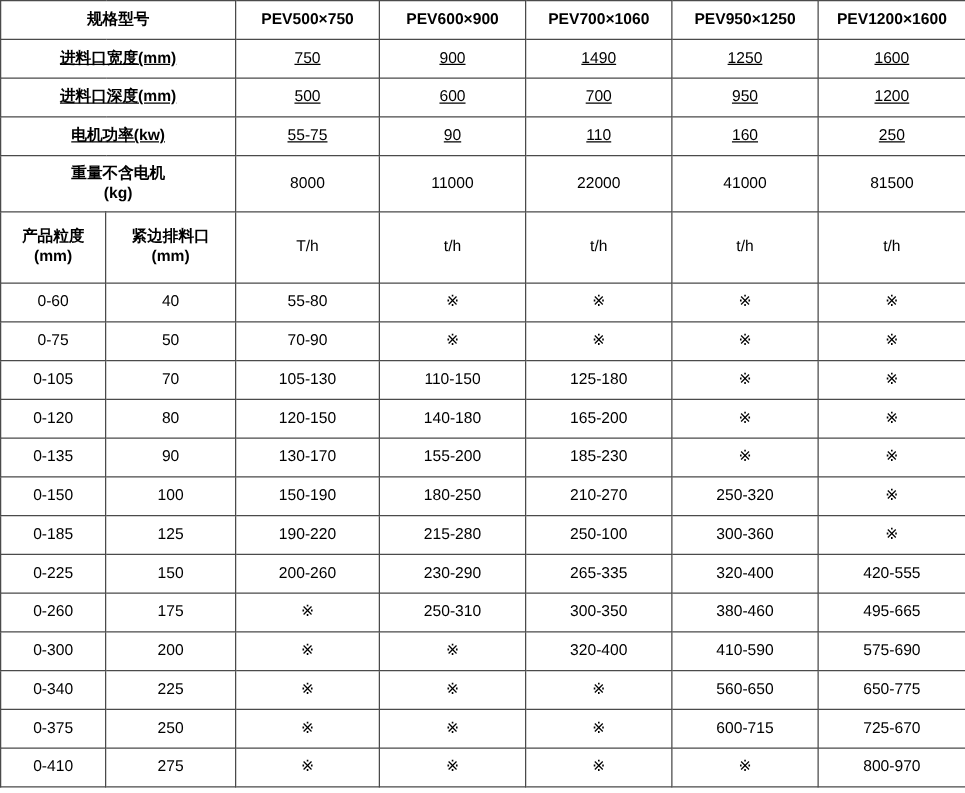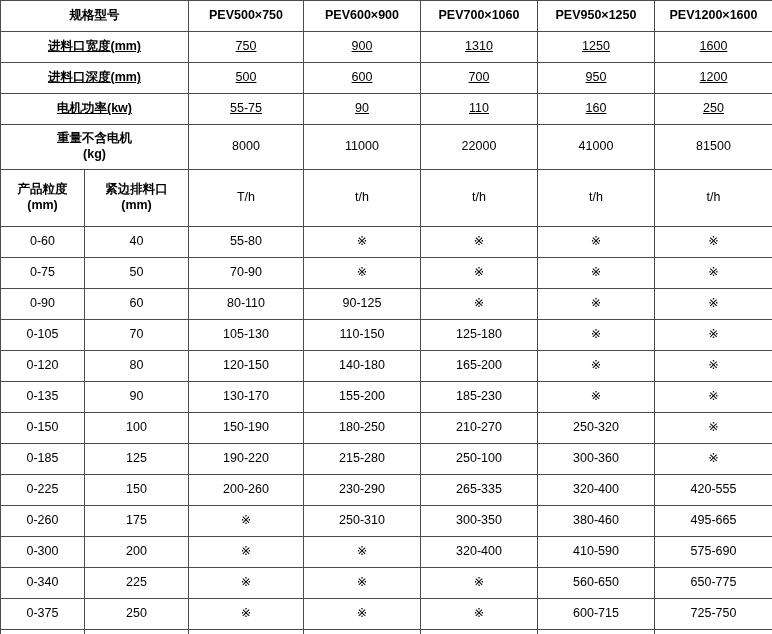--- a/index.html
+++ b/index.html
@@ -66,21 +66,21 @@
       <td>PEV600×900</td>
       <td>PEV700×1060</td>
       <td>PEV950×1250</td>
       <td>PEV1200×1600</td>
     </tr>
 
     <tr class="param-row">
       <td class="label" colspan="2">进料口宽度(mm)</td>
       <td>750</td>
       <td>900</td>
-      <td>1310</td>
+      <td>1490</td>
       <td>1250</td>
       <td>1600</td>
     </tr>
 
     <tr class="param-row">
       <td class="label" colspan="2">进料口深度(mm)</td>
       <td>500</td>
       <td>600</td>
       <td>700</td>
       <td>950</td>
@@ -136,29 +136,20 @@
     <tr class="data-row">
       <td>0-75</td>
       <td>50</td>
       <td>70-90</td>
       <td>※</td>
       <td>※</td>
       <td>※</td>
       <td>※</td>
     </tr>
     <tr class="data-row">
-      <td>0-90</td>
-      <td>60</td>
-      <td>80-110</td>
-      <td>90-125</td>
-      <td>※</td>
-      <td>※</td>
-      <td>※</td>
-    </tr>
-    <tr class="data-row">
       <td>0-105</td>
       <td>70</td>
       <td>105-130</td>
       <td>110-150</td>
       <td>125-180</td>
       <td>※</td>
       <td>※</td>
     </tr>
     <tr class="data-row">
       <td>0-120</td>
@@ -232,21 +223,21 @@
       <td>560-650</td>
       <td>650-775</td>
     </tr>
     <tr class="data-row">
       <td>0-375</td>
       <td>250</td>
       <td>※</td>
       <td>※</td>
       <td>※</td>
       <td>600-715</td>
-      <td>725-750</td>
+      <td>725-670</td>
     </tr>
     <tr class="data-row">
       <td>0-410</td>
       <td>275</td>
       <td>※</td>
       <td>※</td>
       <td>※</td>
       <td>※</td>
       <td>800-970</td>
     </tr>

